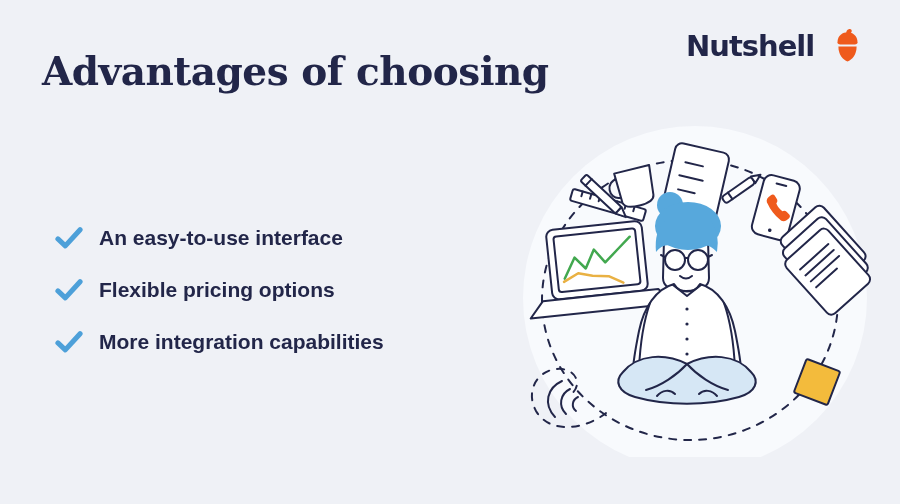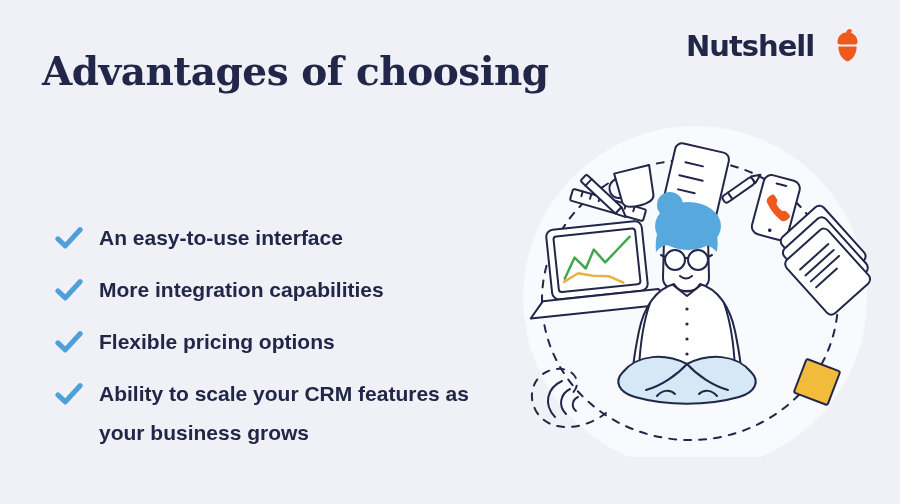--- a/index.html
+++ b/index.html
@@ -69,33 +69,27 @@
   <li class="check-item">
     <svg class="check-icon" width="28" height="24" viewBox="0 0 30 26">
         <path class="check" d="M 3,14 L 11,21.5 L 27,4"></path>
       </svg>
     <span class="check-label">An easy-to-use interface</span>
   </li>
   <li class="check-item">
     <svg class="check-icon" width="28" height="24" viewBox="0 0 30 26">
         <path class="check" d="M 3,14 L 11,21.5 L 27,4"></path>
       </svg>
-    <span class="check-label">More integration capabilities</span>
-  </li>
-  <li class="check-item">
-    <svg class="check-icon" width="28" height="24" viewBox="0 0 30 26">
-        <path class="check" d="M 3,14 L 11,21.5 L 27,4"></path>
-      </svg>
     <span class="check-label">Flexible pricing options</span>
   </li>
   <li class="check-item">
     <svg class="check-icon" width="28" height="24" viewBox="0 0 30 26">
         <path class="check" d="M 3,14 L 11,21.5 L 27,4"></path>
       </svg>
-    <span class="check-label">Ability to scale your CRM features as your business grows</span>
+    <span class="check-label">More integration capabilities</span>
   </li>
 </ul>
 
 <svg class="illustration" width="388" height="352" viewBox="0 0 388 352">
 
   <circle cx="185" cy="193" r="172" fill="var(--halo,#f8fafd)"></circle>
 
   <g>
     <ellipse class="dash" cx="180" cy="195" rx="148" ry="140"></ellipse>
     <path class="dash" d="M 96,308 C 76,324 40,330 26,306 C 14,284 30,262 52,264 C 68,266 72,282 60,290"></path>

